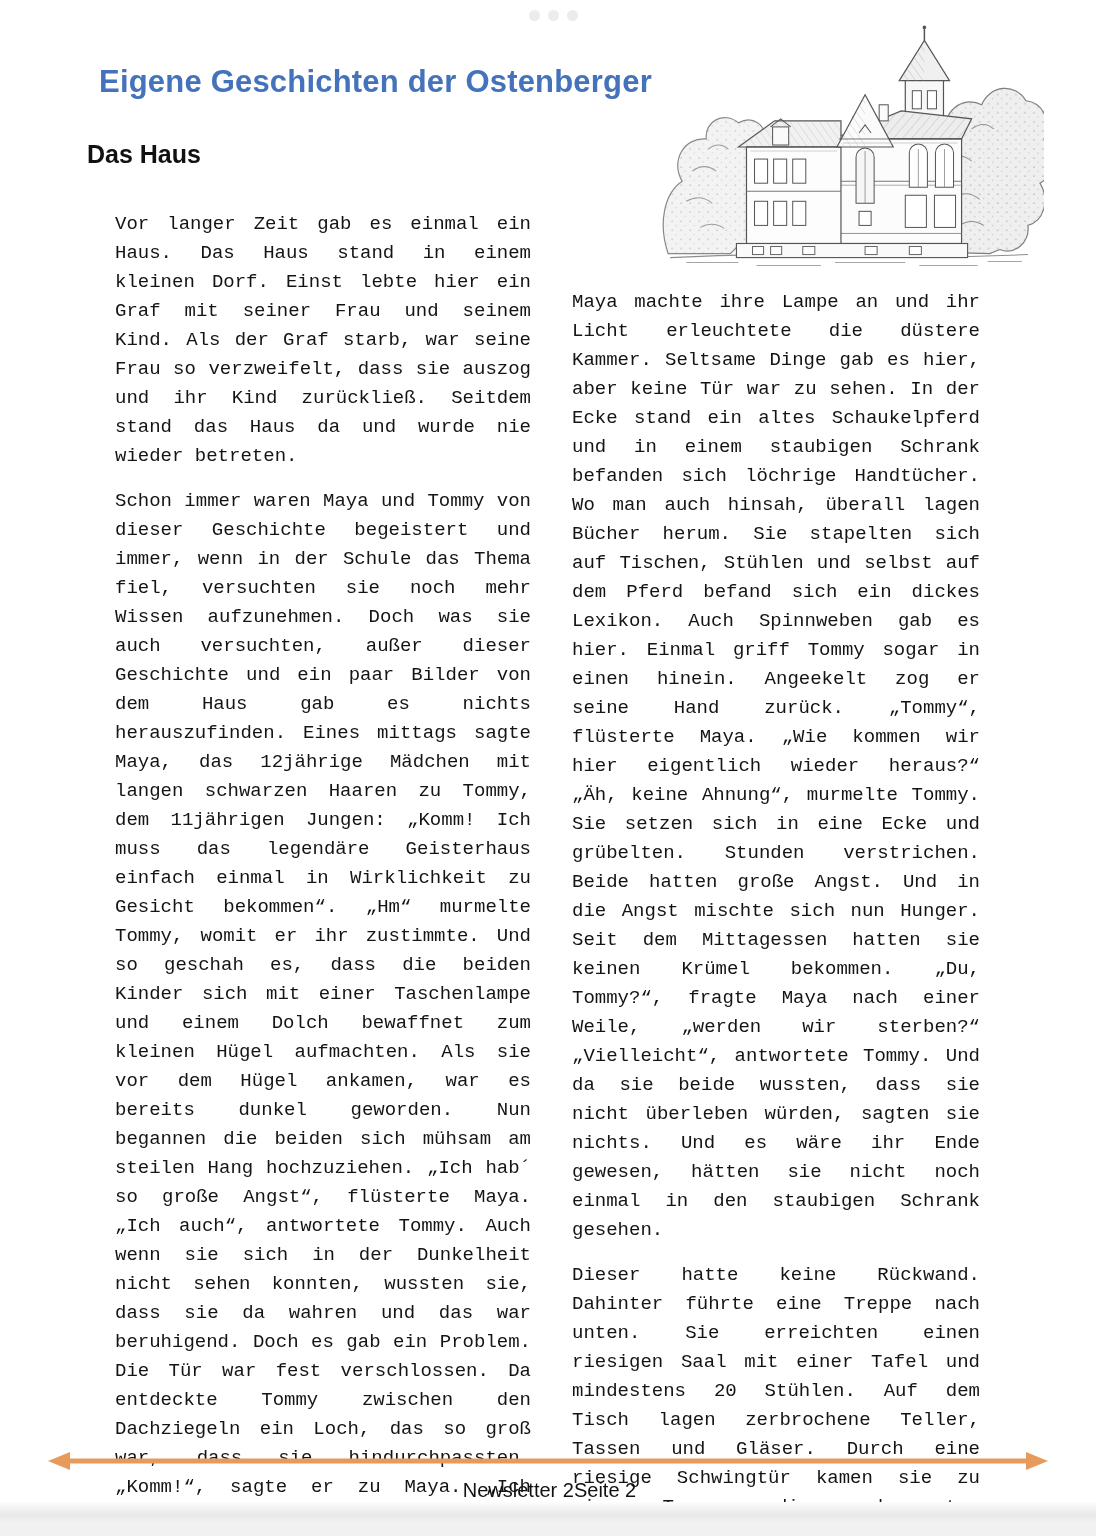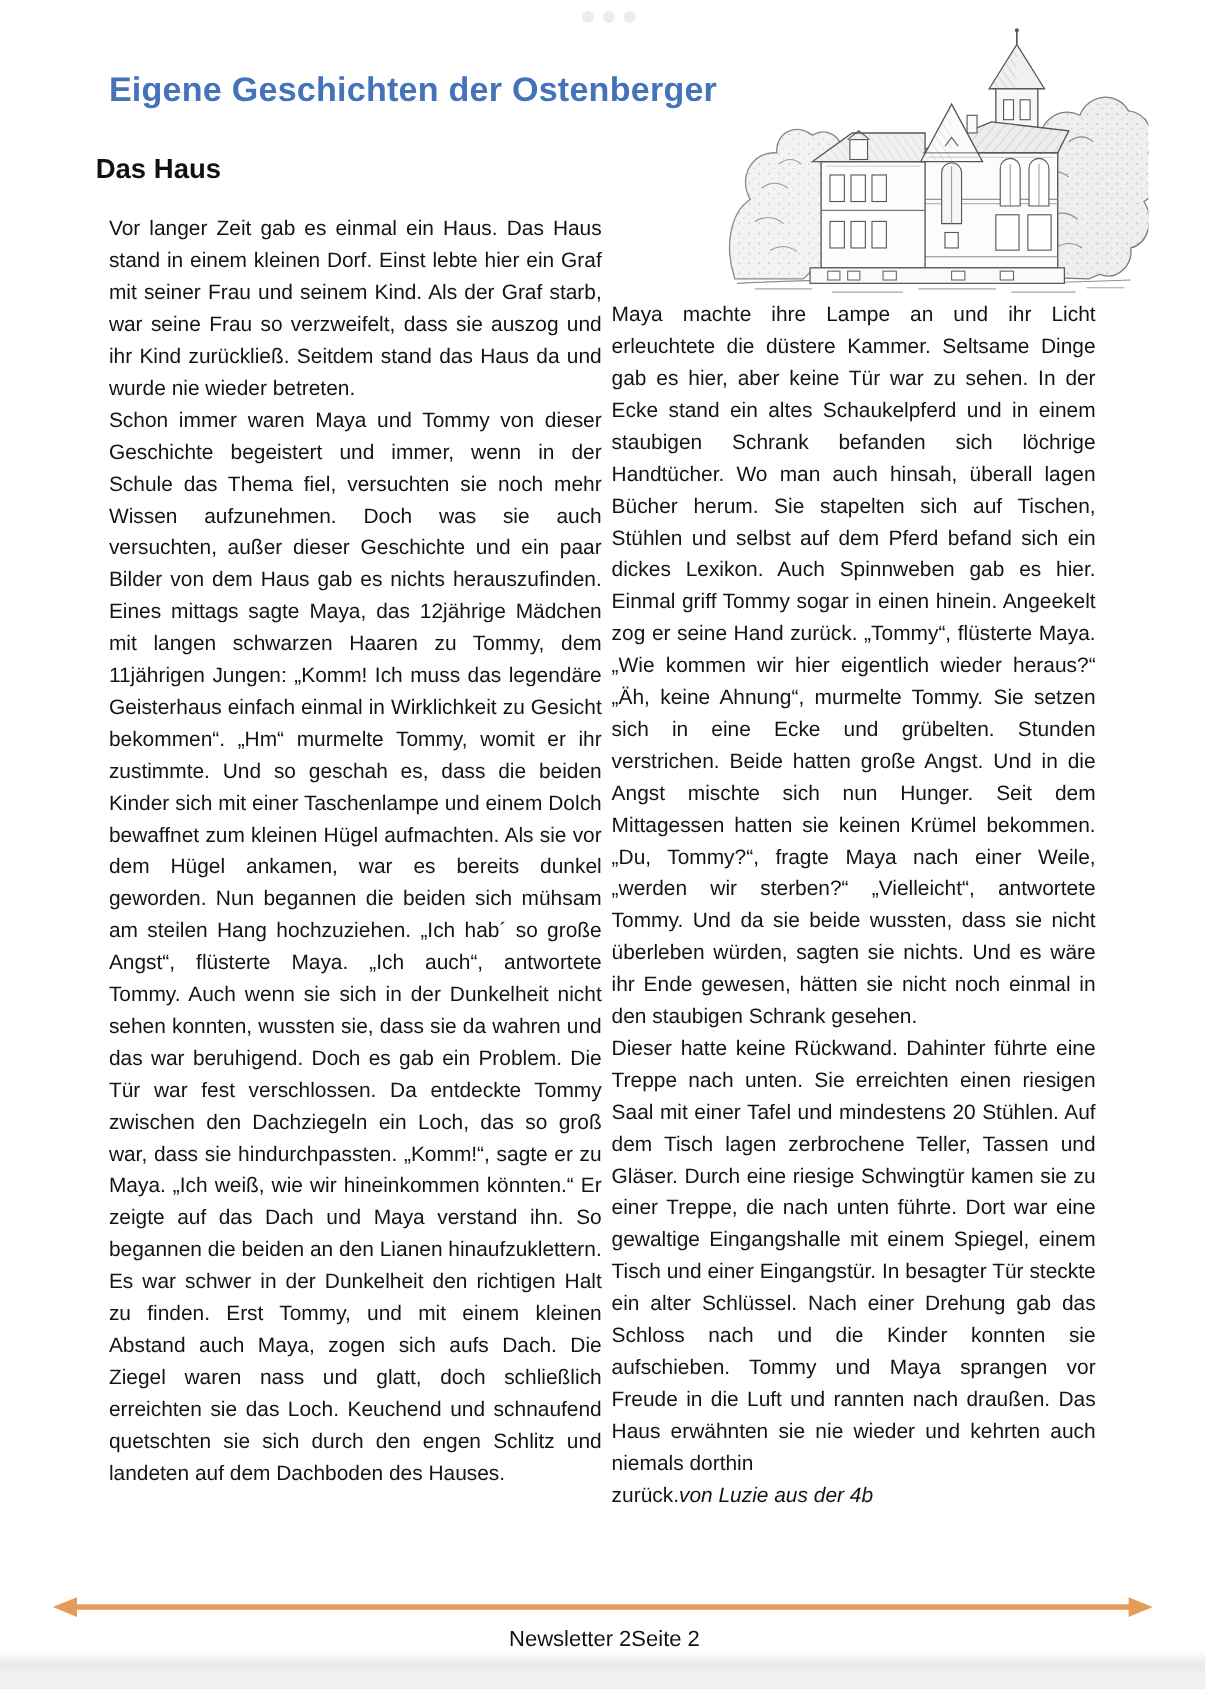--- a/index.html
+++ b/index.html
@@ -11,21 +11,21 @@
   .top-dots span{width:11px;height:11px;border-radius:50%;background:#ececec;}
   .title{
     position:absolute;left:99px;top:64px;margin:0;white-space:nowrap;
     font-size:31px;font-weight:700;color:#4472bb;letter-spacing:.2px;
   }
   .story-heading{
     position:absolute;left:87px;top:140px;margin:0;
     font-size:25px;font-weight:700;color:#111;
   }
   .col{position:absolute;}
-  .col p{margin:0;text-align:justify;font-size:19px;line-height:29px;hyphens:none;}
+  .col p{margin:16px;text-align:justify;font-size:19px;line-height:29px;hyphens:none;font-family:Liberation Mono, monospace;}
   .col-left{left:99px;top:194px;width:448px;}
   .col-right{left:556px;top:272px;width:440px;}
   .closing{display:flex;justify-content:flex-start;align-items:baseline;font-size:19px;line-height:29px;}
   .byline{font-style:italic;margin-right:28px;}
   .house{position:absolute;left:652px;top:20px;width:392px;height:250px;margin:0;}
   .arrow-wrap{position:absolute;left:46px;top:1448px;width:1004px;height:26px;}
   .footer{
     position:absolute;left:99px;right:96px;top:1479px;
     display:flex;justify-content:center;font-size:20px;color:#111;
   }

